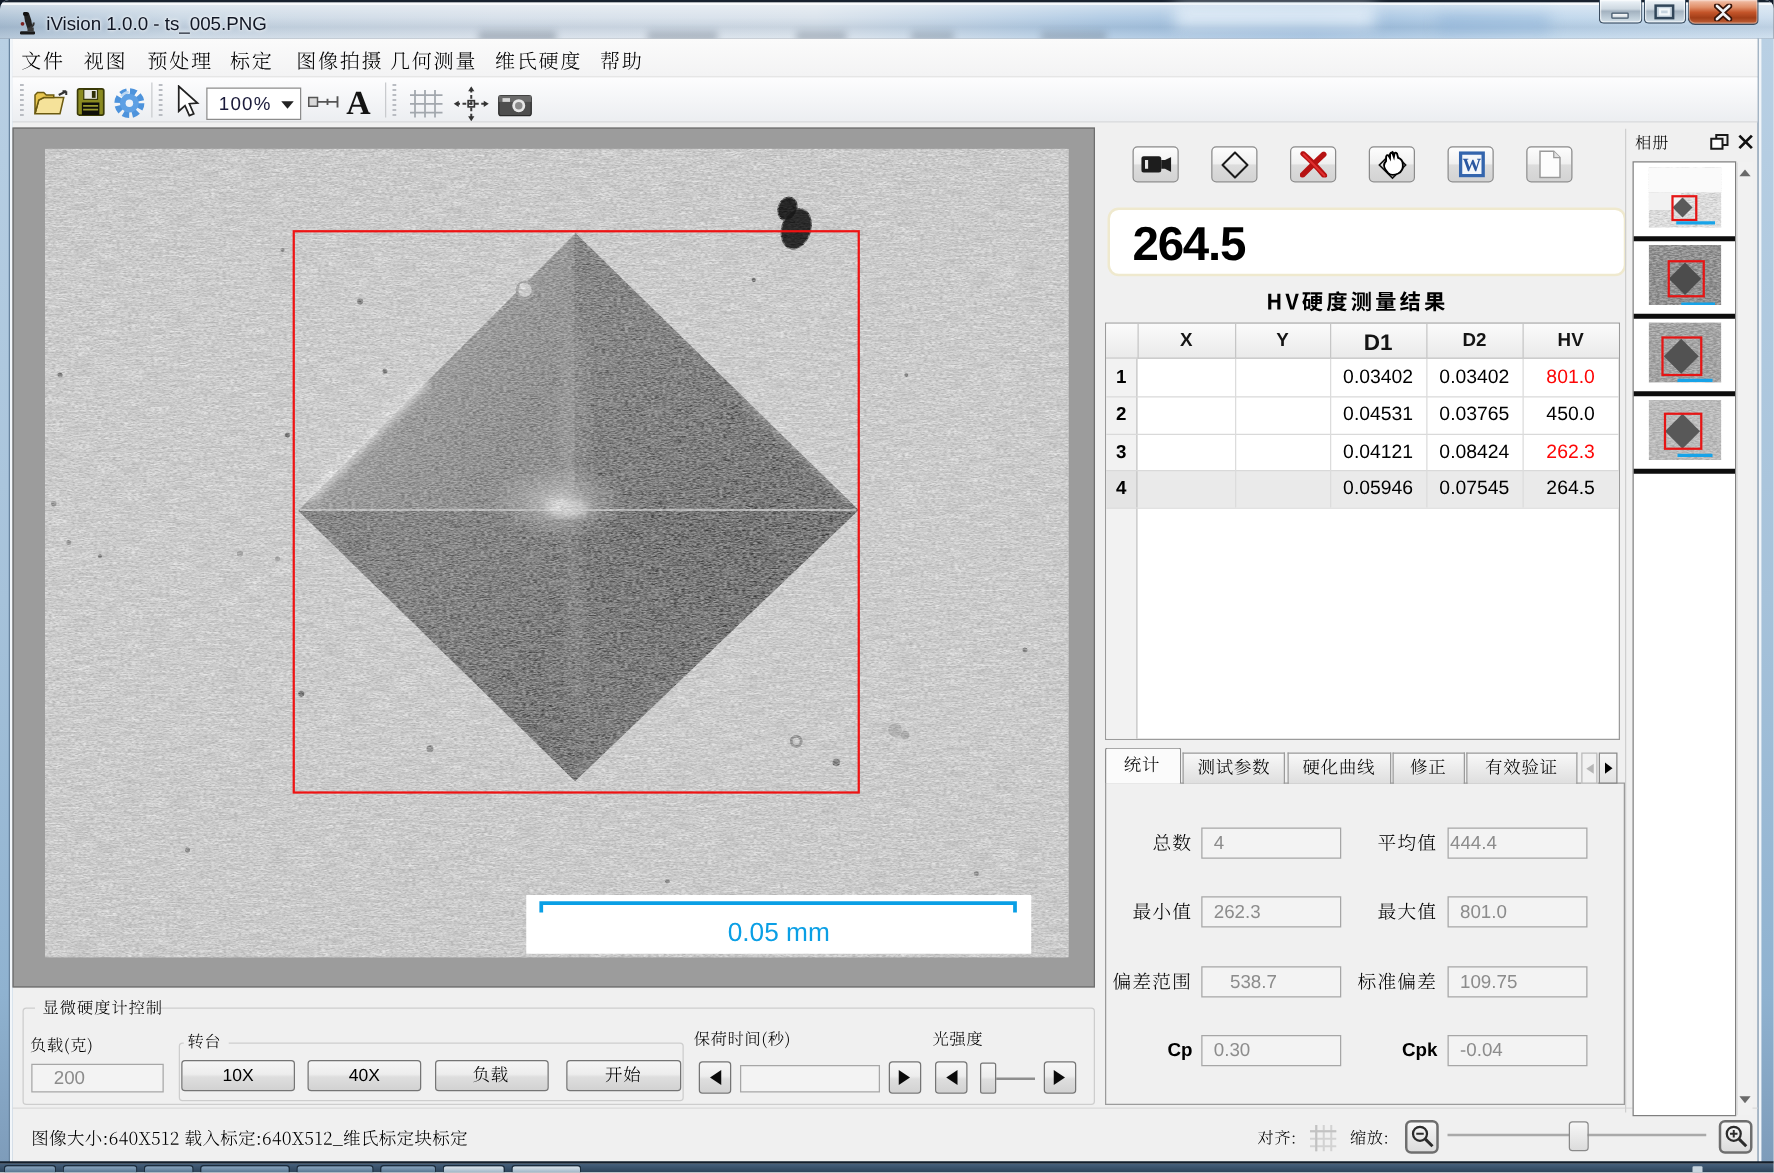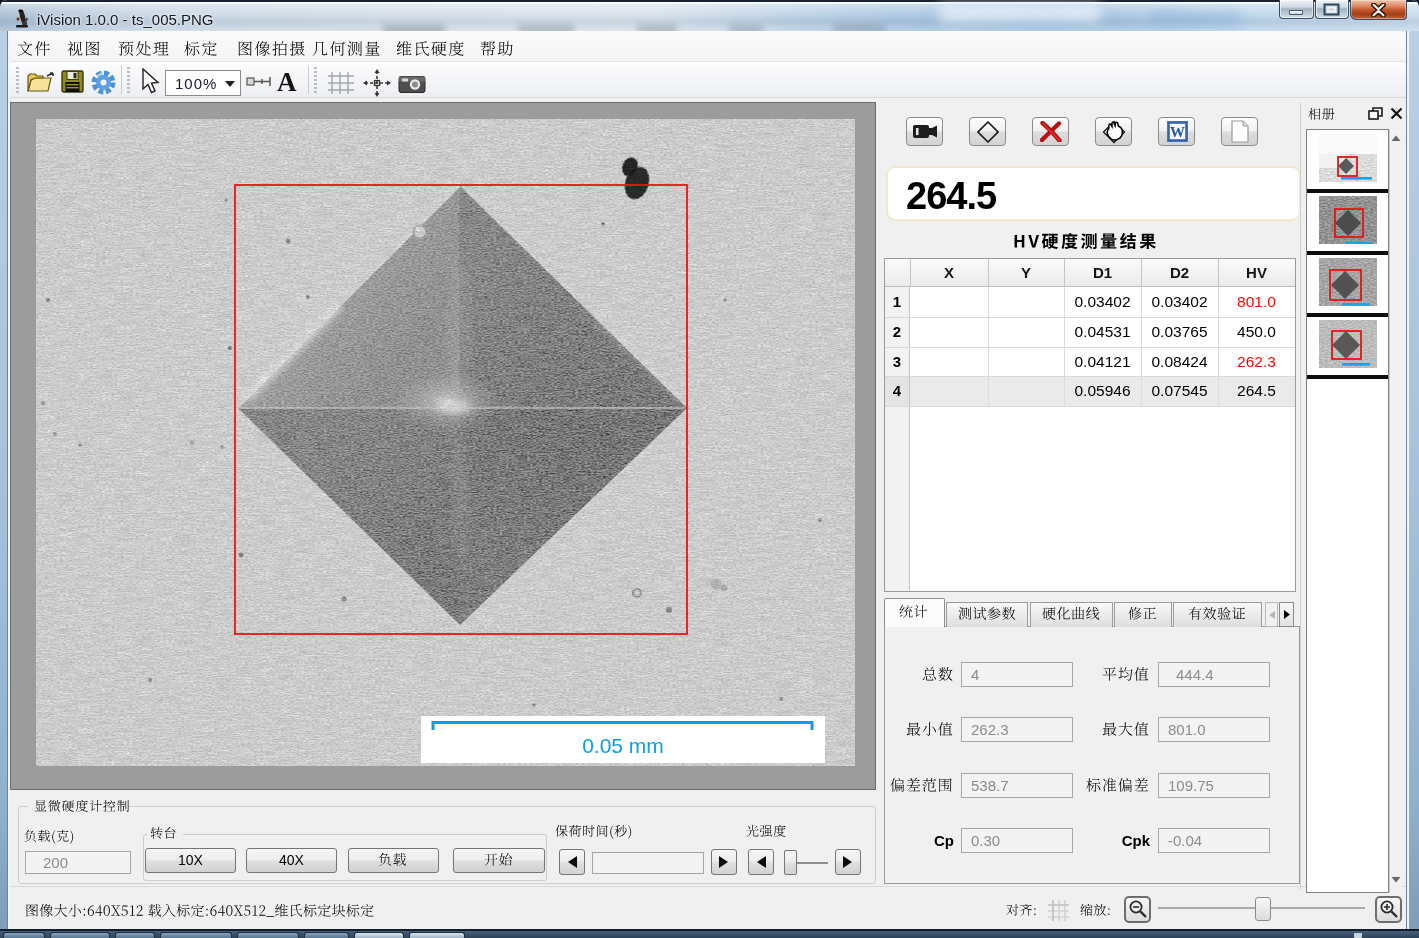--- a/index.html
+++ b/index.html
@@ -352,21 +352,21 @@
 </svg>
 <div class="abs" style="left:886px;top:166px;width:415px;height:55px;background:#fff;border:2px solid #efe9ce;border-radius:9px"></div>
 <div class="abs" style="left:906px;top:175px;font-size:38px;font-weight:bold;letter-spacing:-1px;color:#000">264.5</div>
 <svg style="position:absolute;left:1013.1px;top:231.7px;overflow:visible" width="146" height="21">
     <path transform="translate(0 15.5) scale(0.017000 -0.017000)" fill="#000" d="M91 0L239 0L239 320L519 320L519 0L666 0L666 741L519 741L519 448L239 448L239 741L91 741ZM1128 0L1305 0L1531 741L1381 741L1285 380C1262 298 1246 224 1222 141L1217 141C1194 224 1178 298 1155 380L1058 741L902 741ZM2108 635L2108 248L2296 248C2291 211 2281 175 2263 143C2237 167 2215 196 2199 228L2097 205C2123 151 2155 105 2194 66C2157 40 2108 18 2042 3C2066 -19 2100 -65 2114 -90C2184 -67 2238 -36 2280 -1C2359 -48 2459 -77 2585 -92C2599 -60 2629 -12 2653 12C2530 21 2430 43 2352 81C2384 132 2401 188 2409 248L2616 248L2616 635L2415 635L2415 702L2637 702L2637 809L2093 809L2093 702L2301 702L2301 635ZM2214 400L2301 400L2301 343L2301 337L2214 337ZM2415 337L2415 342L2415 400L2506 400L2506 337ZM2214 546L2301 546L2301 484L2214 484ZM2415 546L2506 546L2506 484L2415 484ZM1712 805L1712 697L1827 697C1802 565 1761 442 1698 358C1714 324 1736 245 1741 213C1754 228 1766 245 1778 262L1778 -42L1879 -42L1879 33L2071 33L2071 494L1887 494C1909 559 1927 628 1941 697L2071 697L2071 805ZM1879 389L1971 389L1971 137L1879 137ZM3212 629L3212 563L3077 563L3077 468L3212 468L3212 311L3626 311L3626 468L3771 468L3771 563L3626 563L3626 629L3509 629L3509 563L3325 563L3325 629ZM3509 468L3509 402L3325 402L3325 468ZM3540 178C3504 145 3459 118 3408 96C3355 119 3311 146 3276 178ZM3084 271L3084 178L3193 178L3151 162C3186 120 3226 83 3273 52C3199 35 3119 23 3035 17C3053 -9 3075 -54 3084 -83C3198 -70 3307 -49 3402 -15C3496 -53 3605 -77 3728 -89C3743 -58 3773 -10 3798 15C3706 21 3621 33 3544 52C3619 98 3680 159 3722 238L3647 276L3626 271ZM3289 830C3298 810 3306 786 3313 763L2937 763L2937 496C2937 343 2931 118 2850 -36C2881 -45 2936 -70 2960 -88C3044 76 3056 328 3056 496L3056 652L3781 652L3781 763L3449 763C3439 794 3425 829 3411 857ZM4281 797L4281 139L4371 139L4371 711L4544 711L4544 145L4638 145L4638 797ZM4822 833L4822 31C4822 16 4817 11 4802 11C4787 11 4740 10 4691 12C4703 -16 4717 -60 4721 -86C4793 -86 4843 -83 4874 -67C4906 -51 4916 -23 4916 31L4916 833ZM4685 758L4685 141L4776 141L4776 758ZM4042 754C4097 723 4172 677 4207 646L4280 743C4242 773 4166 815 4113 841ZM4004 486C4058 457 4132 412 4168 383L4240 479C4200 507 4124 548 4072 573ZM4021 -18L4129 -79C4170 19 4213 135 4247 243L4150 305C4111 188 4059 61 4021 -18ZM4412 656L4412 273C4412 161 4396 54 4239 -17C4254 -32 4282 -70 4290 -90C4381 -49 4433 9 4463 74C4507 25 4559 -41 4583 -82L4659 -34C4633 9 4577 74 4531 121L4467 83C4493 144 4499 210 4499 272L4499 656ZM5414 666L5830 666L5830 632L5414 632ZM5414 758L5830 758L5830 724L5414 724ZM5299 819L5299 571L5951 571L5951 819ZM5172 541L5172 455L6083 455L6083 541ZM5393 267L5567 267L5567 232L5393 232ZM5683 267L5858 267L5858 232L5683 232ZM5393 362L5567 362L5567 327L5393 327ZM5683 362L5858 362L5858 327L5683 327ZM5170 22L5170 -65L6085 -65L6085 22L5683 22L5683 59L5995 59L5995 135L5683 135L5683 168L5976 168L5976 425L5281 425L5281 168L5567 168L5567 135L5260 135L5260 59L5567 59L5567 22ZM6302 73L6321 -50C6428 -27 6568 0 6699 29L6689 141C6549 115 6401 88 6302 73ZM6333 419C6350 426 6375 433 6465 443C6431 398 6402 363 6386 348C6352 312 6330 291 6302 285C6316 252 6336 194 6342 170C6371 185 6416 197 6688 245C6684 271 6681 317 6682 349L6509 323C6580 402 6649 494 6705 586L6599 655C6581 620 6560 584 6539 550L6454 544C6510 619 6564 711 6604 800L6480 851C6443 739 6376 622 6354 592C6332 562 6314 542 6292 536C6307 503 6327 444 6333 419ZM6898 850L6898 727L6687 727L6687 612L6898 612L6898 502L6714 502L6714 388L7208 388L7208 502L7023 502L7023 612L7232 612L7232 727L7023 727L7023 850ZM6738 314L6738 -89L6855 -89L6855 -46L7067 -46L7067 -85L7190 -85L7190 314ZM6855 62L6855 206L7067 206L7067 62ZM7578 803L7578 383L7865 383L7865 323L7480 323L7480 214L7777 214C7692 138 7568 72 7449 37C7476 12 7512 -34 7531 -63C7651 -19 7773 59 7865 151L7865 -90L7992 -90L7992 156C8085 66 8207 -12 8323 -57C8341 -26 8377 20 8404 45C8290 79 8168 142 8080 214L8375 214L8375 323L7992 323L7992 383L8282 383L8282 803ZM7703 547L7865 547L7865 483L7703 483ZM7992 547L8151 547L8151 483L7992 483ZM7703 703L7865 703L7865 640L7703 640ZM7992 703L8151 703L8151 640L7992 640Z"></path>
   </svg>
 <div class="abs" style="left:884px;top:258px;width:412px;height:334px;background:#fff;border:1px solid #9b9b9b"></div>
 <div class="abs" style="left:885px;top:259px;width:410px;height:28px;background:linear-gradient(#fbfbfb,#eaeaea);border-bottom:1px solid #bcbcbc"></div>
 <div class="abs" style="left:910px;top:264px;width:78px;text-align:center;font-size:15px;font-weight:bold;color:#141414">X</div>
 <div class="abs" style="left:988px;top:264px;width:76px;text-align:center;font-size:15px;font-weight:bold;color:#141414">Y</div>
-<div class="abs" style="left:1064px;top:264px;width:77px;text-align:center;font-size:15px;font-weight:bold;color:#141414">D1</div>
+<div class="abs" style="left:1064px;top:264px;width:77px;text-align:center;font-size:18px;font-weight:bold;color:#141414">D1</div>
 <div class="abs" style="left:1141px;top:264px;width:77px;text-align:center;font-size:15px;font-weight:bold;color:#141414">D2</div>
 <div class="abs" style="left:1218px;top:264px;width:77px;text-align:center;font-size:15px;font-weight:bold;color:#141414">HV</div>
 <div class="abs" style="left:910px;top:259px;width:1px;height:28px;background:#c6c6c6"></div>
 <div class="abs" style="left:988px;top:259px;width:1px;height:28px;background:#c6c6c6"></div>
 <div class="abs" style="left:1064px;top:259px;width:1px;height:28px;background:#c6c6c6"></div>
 <div class="abs" style="left:1141px;top:259px;width:1px;height:28px;background:#c6c6c6"></div>
 <div class="abs" style="left:1218px;top:259px;width:1px;height:28px;background:#c6c6c6"></div>
 <div class="abs" style="left:885px;top:287px;width:25px;height:304px;background:#f2f2f2;border-right:1px solid #c3c3c3"></div>
 <div class="abs" style="left:885px;top:376px;width:410px;height:30px;background:#eaeaea"></div>
 <div class="abs" style="left:885px;top:376px;width:25px;height:30px;background:#e4e4e4;border-right:1px solid #c3c3c3"></div>
@@ -423,36 +423,36 @@
 <svg class="abs" style="left:1283px;top:609px" width="8" height="11">
     <path d="M1 1 L1 10 L7 5.5 Z" fill="#000"></path>
   </svg>
 <svg style="position:absolute;left:922.2px;top:665.8px;overflow:visible" width="32" height="19">
     <path transform="translate(0 13.7) scale(0.015000 -0.015000)" fill="#000" d="M260 833L248 826C293 785 352 714 369 662C431 622 471 749 260 833ZM364 243L280 254L280 11C280 -37 297 -50 386 -50L533 -50C733 -50 765 -41 765 -13C765 -1 759 5 737 11L734 123L721 123C711 73 701 29 694 15C689 6 685 3 671 2C653 0 601 0 534 0L390 0C339 0 334 4 334 20L334 220C352 222 362 231 364 243ZM177 219L157 220C155 141 112 68 69 40C53 27 44 8 53 -7C64 -22 96 -15 118 4C152 34 196 107 177 219ZM777 224L764 216C813 164 876 75 889 9C950 -37 994 103 777 224ZM453 285L442 276C492 237 550 165 559 107C616 63 655 201 453 285ZM250 298L250 338L745 338L745 284L753 284C771 284 797 298 798 305L798 603C816 607 831 614 837 621L767 675L736 641L593 641C641 687 691 745 723 789C743 785 757 792 763 803L678 840C649 781 602 699 563 641L256 641L197 670L197 280L206 280C228 280 250 293 250 298ZM745 611L745 368L250 368L250 611ZM1561 772L1480 806C1459 751 1434 692 1414 655L1431 645C1460 674 1496 717 1524 756C1544 754 1557 763 1561 772ZM1163 794L1152 786C1182 755 1217 700 1222 658C1273 618 1320 726 1163 794ZM1347 350C1375 347 1385 356 1389 367L1304 394C1294 370 1276 333 1256 294L1102 294L1111 265L1240 265C1214 217 1185 169 1164 140C1222 128 1297 104 1361 73C1302 16 1222 -27 1116 -58L1122 -75C1245 -48 1333 -5 1399 54C1432 35 1461 13 1480 -9C1529 -24 1541 37 1436 91C1477 139 1506 195 1529 260C1550 260 1561 263 1569 271L1508 328L1473 294L1317 294ZM1474 265C1456 206 1430 154 1394 110C1352 125 1298 140 1228 150C1252 183 1278 225 1301 265ZM1782 812L1687 833C1663 656 1611 478 1547 358L1563 349C1595 391 1625 440 1650 496C1671 380 1701 272 1750 177C1689 84 1602 6 1479 -60L1488 -74C1616 -19 1708 48 1775 131C1824 50 1889 -20 1974 -76C1983 -51 2004 -40 2028 -38L2031 -28C1935 22 1862 91 1806 173C1880 283 1916 417 1934 580L2006 580C2020 580 2028 585 2031 596C2001 625 1952 664 1952 664L1907 610L1696 610C1716 667 1733 728 1746 790C1768 790 1779 799 1782 812ZM1685 580L1872 580C1859 442 1831 323 1776 221C1724 313 1689 418 1666 531ZM1535 680L1494 630L1372 630L1372 799C1397 803 1406 812 1408 826L1320 835L1320 629L1110 630L1118 600L1292 600C1247 519 1179 445 1096 389L1107 372C1192 416 1266 473 1320 541L1320 391L1331 391C1350 391 1372 404 1372 412L1372 562C1422 524 1480 466 1501 421C1561 388 1588 509 1372 583L1372 600L1583 600C1597 600 1607 605 1609 616C1581 644 1535 680 1535 680Z"></path>
   </svg>
 <svg style="position:absolute;left:1102.3px;top:665.8px;overflow:visible" width="48" height="19">
     <path transform="translate(0 13.7) scale(0.015000 -0.015000)" fill="#000" d="M202 668L188 661C233 592 289 483 295 401C358 343 410 501 202 668ZM755 669C717 568 665 459 622 391L636 381C696 440 758 530 806 617C828 615 839 623 843 633ZM99 762L107 732L473 732L473 325L44 325L53 296L473 296L473 -77L482 -77C509 -77 527 -62 527 -57L527 296L929 296C943 296 953 301 955 311C922 343 868 383 868 383L821 325L527 325L527 732L885 732C898 732 908 737 910 748C878 778 824 820 824 820L775 762ZM1558 534L1547 524C1610 482 1699 408 1731 354C1798 322 1819 454 1558 534ZM1460 180L1505 106C1513 111 1520 120 1522 132C1663 205 1769 266 1845 309L1840 323C1681 260 1524 199 1460 180ZM1651 809L1561 835C1526 689 1458 534 1382 444L1397 434C1452 483 1501 551 1542 624L1935 624C1921 311 1891 57 1844 15C1830 2 1821 -1 1798 -1C1774 -1 1689 8 1639 14L1637 -6C1680 -13 1731 -24 1748 -34C1763 -44 1768 -59 1767 -76C1816 -77 1855 -61 1886 -27C1940 33 1975 290 1987 619C2009 620 2022 625 2029 634L1959 693L1925 654L1558 654C1580 698 1600 744 1615 789C1635 788 1647 797 1651 809ZM1360 611L1319 559L1294 559L1294 782C1319 785 1328 794 1331 808L1241 818L1241 559L1103 559L1111 529L1241 529L1241 176C1181 159 1132 146 1102 139L1144 64C1153 68 1160 77 1163 89C1299 146 1401 194 1472 230L1469 244L1294 191L1294 529L1409 529C1423 529 1432 534 1435 545C1406 573 1360 611 1360 611ZM2372 556L2336 570C2372 638 2404 711 2431 786C2454 785 2465 794 2470 805L2376 835C2324 644 2234 452 2147 331L2162 321C2205 366 2247 420 2285 481L2285 -73L2296 -73C2318 -73 2340 -59 2341 -53L2341 538C2358 541 2368 548 2372 556ZM2985 765L2940 710L2755 710L2762 801C2781 804 2792 815 2794 828L2707 835L2704 710L2432 710L2440 680L2702 680L2698 571L2579 571L2514 601L2514 -6L2387 -6L2395 -35L3066 -35C3080 -35 3088 -30 3091 -19C3062 9 3015 47 3015 47L2972 -6L2956 -6L2956 533C2980 536 2994 540 3001 550L2922 612L2890 571L2744 571L2752 680L3040 680C3054 680 3064 685 3065 696C3035 726 2985 765 2985 765ZM2567 -6L2567 124L2902 124L2902 -6ZM2567 154L2567 265L2902 265L2902 154ZM2567 295L2567 404L2902 404L2902 295ZM2567 433L2567 542L2902 542L2902 433Z"></path>
   </svg>
 <div class="field" style="left:961px;top:662px;width:112px;height:25px;line-height:23px;padding-left:9px">4</div>
-<div class="field" style="left:1158px;top:662px;width:112px;height:25px;line-height:23px;padding-left:17px">444.4</div>
+<div class="field" style="left:1158px;top:662px;width:112px;height:25px;line-height:23px;padding-left:1px">444.4</div>
 <svg style="position:absolute;left:906.3px;top:720.8px;overflow:visible" width="48" height="19">
     <path transform="translate(0 13.7) scale(0.015000 -0.015000)" fill="#000" d="M668 92C617 35 551 -13 473 -50L482 -66C570 -33 640 10 697 62C752 7 823 -34 910 -64C918 -37 937 -21 961 -18L962 -8C871 14 794 49 732 97C786 157 825 227 853 303C876 304 887 306 894 315L829 374L791 338L494 338L503 308L561 308C585 221 620 150 668 92ZM697 126C646 175 608 235 583 308L792 308C772 242 740 181 697 126ZM873 506L828 451L45 451L54 421L166 421L166 55C115 48 73 43 44 40L72 -34C80 -32 91 -24 95 -12C218 15 323 39 412 60L412 -76L419 -76C447 -76 464 -62 464 -58L464 73L567 98L564 116L464 100L464 421L928 421C942 421 952 426 954 437C923 467 873 506 873 506ZM219 62L219 175L412 175L412 92ZM219 421L412 421L412 329L219 329ZM219 205L219 300L412 300L412 205ZM739 752L739 671L270 671L270 752ZM270 499L270 527L739 527L739 488L746 488C764 488 791 501 792 507L792 742C812 746 829 753 836 761L762 819L729 782L275 782L216 810L216 481L224 481C247 481 270 493 270 499ZM270 556L270 641L739 641L739 556ZM1728 571L1714 564C1811 467 1929 306 1945 182C2023 116 2067 343 1728 571ZM1318 576C1284 447 1205 276 1098 167L1109 155C1238 253 1328 410 1374 528C1399 526 1408 531 1413 543ZM1534 823L1534 28C1534 10 1527 3 1504 3C1478 3 1342 14 1342 14L1342 -3C1399 -10 1431 -18 1451 -29C1467 -39 1475 -55 1479 -75C1580 -64 1592 -28 1592 23L1592 785C1617 788 1626 797 1629 811ZM2372 556L2336 570C2372 638 2404 711 2431 786C2454 785 2465 794 2470 805L2376 835C2324 644 2234 452 2147 331L2162 321C2205 366 2247 420 2285 481L2285 -73L2296 -73C2318 -73 2340 -59 2341 -53L2341 538C2358 541 2368 548 2372 556ZM2985 765L2940 710L2755 710L2762 801C2781 804 2792 815 2794 828L2707 835L2704 710L2432 710L2440 680L2702 680L2698 571L2579 571L2514 601L2514 -6L2387 -6L2395 -35L3066 -35C3080 -35 3088 -30 3091 -19C3062 9 3015 47 3015 47L2972 -6L2956 -6L2956 533C2980 536 2994 540 3001 550L2922 612L2890 571L2744 571L2752 680L3040 680C3054 680 3064 685 3065 696C3035 726 2985 765 2985 765ZM2567 -6L2567 124L2902 124L2902 -6ZM2567 154L2567 265L2902 265L2902 154ZM2567 295L2567 404L2902 404L2902 295ZM2567 433L2567 542L2902 542L2902 433Z"></path>
   </svg>
 <svg style="position:absolute;left:1102.3px;top:720.8px;overflow:visible" width="48" height="19">
     <path transform="translate(0 13.7) scale(0.015000 -0.015000)" fill="#000" d="M668 92C617 35 551 -13 473 -50L482 -66C570 -33 640 10 697 62C752 7 823 -34 910 -64C918 -37 937 -21 961 -18L962 -8C871 14 794 49 732 97C786 157 825 227 853 303C876 304 887 306 894 315L829 374L791 338L494 338L503 308L561 308C585 221 620 150 668 92ZM697 126C646 175 608 235 583 308L792 308C772 242 740 181 697 126ZM873 506L828 451L45 451L54 421L166 421L166 55C115 48 73 43 44 40L72 -34C80 -32 91 -24 95 -12C218 15 323 39 412 60L412 -76L419 -76C447 -76 464 -62 464 -58L464 73L567 98L564 116L464 100L464 421L928 421C942 421 952 426 954 437C923 467 873 506 873 506ZM219 62L219 175L412 175L412 92ZM219 421L412 421L412 329L219 329ZM219 205L219 300L412 300L412 205ZM739 752L739 671L270 671L270 752ZM270 499L270 527L739 527L739 488L746 488C764 488 791 501 792 507L792 742C812 746 829 753 836 761L762 819L729 782L275 782L216 810L216 481L224 481C247 481 270 493 270 499ZM270 556L270 641L739 641L739 556ZM1522 834C1522 733 1522 636 1514 543L1112 543L1121 513L1511 513C1485 291 1397 96 1101 -58L1114 -76C1449 77 1541 283 1569 513C1599 313 1682 78 1968 -77C1977 -45 1998 -36 2029 -34L2031 -23C1729 117 1625 323 1589 513L1990 513C2004 513 2015 518 2017 529C1982 561 1924 605 1924 605L1874 543L1572 543C1580 625 1581 710 1583 796C1607 799 1615 810 1618 824ZM2372 556L2336 570C2372 638 2404 711 2431 786C2454 785 2465 794 2470 805L2376 835C2324 644 2234 452 2147 331L2162 321C2205 366 2247 420 2285 481L2285 -73L2296 -73C2318 -73 2340 -59 2341 -53L2341 538C2358 541 2368 548 2372 556ZM2985 765L2940 710L2755 710L2762 801C2781 804 2792 815 2794 828L2707 835L2704 710L2432 710L2440 680L2702 680L2698 571L2579 571L2514 601L2514 -6L2387 -6L2395 -35L3066 -35C3080 -35 3088 -30 3091 -19C3062 9 3015 47 3015 47L2972 -6L2956 -6L2956 533C2980 536 2994 540 3001 550L2922 612L2890 571L2744 571L2752 680L3040 680C3054 680 3064 685 3065 696C3035 726 2985 765 2985 765ZM2567 -6L2567 124L2902 124L2902 -6ZM2567 154L2567 265L2902 265L2902 154ZM2567 295L2567 404L2902 404L2902 295ZM2567 433L2567 542L2902 542L2902 433Z"></path>
   </svg>
 <div class="field" style="left:961px;top:717px;width:112px;height:25px;line-height:23px;padding-left:9px">262.3</div>
 <div class="field" style="left:1158px;top:717px;width:112px;height:25px;line-height:23px;padding-left:9px">801.0</div>
 <svg style="position:absolute;left:890.4px;top:776.8px;overflow:visible" width="64" height="19">
     <path transform="translate(0 13.7) scale(0.015000 -0.015000)" fill="#000" d="M567 846L556 838C587 808 622 753 629 711C682 670 731 783 567 846ZM247 562L210 576C242 643 270 715 293 788C316 787 327 797 331 808L239 835C194 646 115 453 37 329L53 320C92 366 129 421 163 483L163 -75L173 -75C194 -75 215 -60 216 -55L216 544C234 547 243 553 247 562ZM488 214L488 358L584 358L584 214ZM630 -6L630 184L716 184L716 9L722 9C747 9 762 21 762 25L762 184L855 184L855 -2C855 -15 851 -21 836 -21C821 -21 755 -15 755 -15L755 -32C786 -35 804 -39 815 -46C824 -50 827 -59 829 -69C896 -64 906 -44 906 -6L906 351C923 354 938 361 944 368L873 421L846 387L500 387L438 415L438 -71L446 -71C470 -71 488 -57 488 -52L488 184L584 184L584 -24L590 -24C615 -24 630 -10 630 -6ZM405 521L405 660L836 660L836 521ZM353 700L353 418C353 250 344 75 251 -62L267 -73C396 62 405 261 405 419L405 491L836 491L836 463L843 463C861 463 887 476 888 482L888 656C903 657 917 664 922 671L857 720L828 690L416 690L353 720ZM855 214L762 214L762 358L855 358ZM716 214L630 214L630 358L716 358ZM1352 840L1342 833C1380 800 1424 741 1433 695C1496 653 1542 783 1352 840ZM1931 435L1887 382L1493 382C1511 422 1526 464 1538 507L1902 507C1915 507 1924 512 1927 523C1897 551 1849 587 1849 587L1807 537L1546 537C1556 572 1563 608 1569 645L1569 651L1962 651C1976 651 1986 656 1989 667C1958 696 1907 733 1907 733L1863 681L1664 681C1705 716 1748 759 1775 794C1796 792 1810 799 1815 810L1721 843C1700 794 1666 728 1636 681L1158 681L1167 651L1505 651C1499 612 1492 574 1482 537L1202 537L1210 507L1474 507C1462 464 1447 422 1430 382L1116 382L1125 352L1416 352C1350 213 1250 93 1111 1L1123 -14C1239 51 1330 130 1399 222L1405 200L1599 200L1599 -3L1254 -3L1263 -33L1982 -33C1996 -33 2006 -28 2008 -17C1977 13 1928 52 1928 52L1883 -3L1653 -3L1653 200L1879 200C1892 200 1902 205 1904 216C1874 244 1827 281 1827 281L1785 230L1405 230C1433 268 1458 309 1479 352L1985 352C1999 352 2009 357 2011 368C1980 397 1931 435 1931 435ZM2239 154C2228 154 2192 154 2192 154L2192 131C2212 130 2226 127 2239 119C2261 107 2267 54 2256 -34C2258 -59 2267 -75 2283 -75C2311 -75 2328 -54 2329 -19C2332 44 2309 82 2309 116C2309 137 2318 163 2330 188C2346 225 2454 417 2501 509L2485 515C2285 200 2285 200 2265 171C2254 154 2251 154 2239 154ZM2254 591L2244 581C2288 557 2342 508 2358 468C2421 435 2446 563 2254 591ZM2169 440L2160 430C2205 407 2256 360 2271 318C2333 286 2360 413 2169 440ZM2172 716L2179 688L2439 688L2439 579L2448 579C2469 579 2493 587 2493 595L2493 688L2739 688L2739 581L2749 581C2776 582 2793 594 2793 599L2793 688L3040 688C3054 688 3064 693 3066 703C3036 731 2985 772 2985 772L2940 716L2793 716L2793 799C2818 802 2826 812 2828 826L2739 835L2739 716L2493 716L2493 799C2518 802 2527 812 2528 826L2439 835L2439 716ZM2560 528L2560 23C2560 -33 2584 -48 2677 -48L2828 -49C3035 -49 3073 -41 3073 -12C3073 0 3066 6 3042 13L3040 137L3027 137C3015 80 3005 32 2997 17C2992 8 2987 5 2972 3C2952 1 2899 1 2829 1L2681 1C2623 1 2615 9 2615 33L2615 498L2887 498L2887 268C2887 254 2882 248 2865 248C2841 248 2741 256 2741 256L2741 240C2784 236 2811 227 2825 218C2839 209 2844 194 2847 177C2931 186 2941 217 2941 262L2941 488C2961 491 2978 499 2984 506L2907 565L2878 528L2627 528L2560 558ZM4018 751L4018 20L3339 20L3339 751ZM3339 -53L3339 -10L4018 -10L4018 -66L4025 -66C4045 -66 4070 -50 4071 -44L4071 740C4091 744 4109 751 4116 759L4041 818L4008 780L3345 780L3286 811L3286 -75L3296 -75C3321 -75 3339 -61 3339 -53ZM3864 676L3824 628L3681 628L3681 689C3706 692 3715 702 3718 716L3629 726L3629 628L3395 628L3403 598L3629 598L3629 488L3434 488L3442 458L3629 458L3629 346L3387 346L3396 316L3629 316L3629 63L3639 63C3660 63 3681 75 3681 84L3681 316L3865 316C3862 233 3855 190 3843 179C3838 174 3832 172 3818 173C3802 173 3757 176 3730 178L3730 161C3753 157 3779 152 3789 144C3800 136 3802 122 3802 109C3830 110 3856 115 3875 130C3902 152 3912 203 3915 312C3934 315 3946 319 3952 326L3886 379L3856 346L3681 346L3681 458L3896 458C3910 458 3919 463 3922 474C3893 501 3848 537 3848 537L3808 488L3681 488L3681 598L3910 598C3924 598 3933 603 3936 614C3908 641 3864 676 3864 676Z"></path>
   </svg>
 <svg style="position:absolute;left:1086.4px;top:776.8px;overflow:visible" width="64" height="19">
     <path transform="translate(0 13.7) scale(0.015000 -0.015000)" fill="#000" d="M547 351L456 382C434 274 382 120 307 20L319 8C413 99 476 238 509 337C534 335 542 341 547 351ZM758 373L744 366C809 277 895 136 909 32C976 -26 1017 154 758 373ZM826 792L784 741L417 741L425 711L876 711C889 711 899 716 901 727C872 756 826 792 826 792ZM878 560L836 507L359 507L367 477L617 477L617 17C617 3 612 -2 595 -2C575 -2 478 6 478 6L478 -10C520 -15 546 -22 560 -32C572 -41 578 -57 580 -72C659 -63 671 -30 671 15L671 477L930 477C944 477 953 482 956 493C926 522 878 560 878 560ZM326 661L284 607L243 607L243 797C268 801 276 811 278 826L190 835L190 607L45 607L53 577L173 577C147 423 100 268 25 147L40 134C106 216 155 310 190 412L190 -73L202 -73C221 -73 243 -61 243 -51L243 454C276 412 312 353 321 307C379 261 428 384 243 476L243 577L378 577C392 577 401 582 404 593C373 622 326 661 326 661ZM1671 845L1659 837C1695 797 1731 730 1733 676C1788 625 1846 756 1671 845ZM1140 793L1129 784C1175 747 1233 680 1247 626C1312 585 1352 721 1140 793ZM1167 216C1156 216 1125 216 1125 216L1125 193C1145 191 1159 189 1172 180C1193 166 1200 94 1188 -5C1188 -34 1196 -54 1212 -54C1243 -54 1257 -29 1259 10C1263 89 1238 135 1238 177C1237 203 1244 234 1253 268C1267 319 1356 583 1402 725L1383 728C1205 274 1205 274 1190 238C1181 217 1178 216 1167 216ZM1926 699L1882 645L1529 645L1524 647C1544 698 1561 747 1574 789C1601 788 1609 795 1614 806L1518 834C1488 689 1419 481 1320 340L1334 331C1385 387 1429 455 1466 524L1466 -77L1474 -77C1500 -77 1517 -62 1517 -58L1517 -4L1998 -4C2012 -4 2023 1 2025 12C1994 42 1945 81 1945 81L1901 26L1754 26L1754 210L1954 210C1968 210 1977 215 1980 226C1949 255 1900 294 1900 294L1858 240L1754 240L1754 410L1954 410C1968 410 1977 415 1980 426C1949 455 1900 494 1900 494L1858 440L1754 440L1754 615L1981 615C1994 615 2003 620 2006 631C1976 660 1926 699 1926 699ZM1517 26L1517 210L1701 210L1701 26ZM1517 240L1517 410L1701 410L1701 240ZM1517 440L1517 615L1701 615L1701 440ZM2687 846L2676 838C2707 808 2742 753 2749 711C2802 670 2851 783 2687 846ZM2367 562L2330 576C2362 643 2390 715 2413 788C2436 787 2447 797 2451 808L2359 835C2314 646 2235 453 2157 329L2173 320C2212 366 2249 421 2283 483L2283 -75L2293 -75C2314 -75 2335 -60 2336 -55L2336 544C2354 547 2363 553 2367 562ZM2608 214L2608 358L2704 358L2704 214ZM2750 -6L2750 184L2836 184L2836 9L2842 9C2867 9 2882 21 2882 25L2882 184L2975 184L2975 -2C2975 -15 2971 -21 2956 -21C2941 -21 2875 -15 2875 -15L2875 -32C2906 -35 2924 -39 2935 -46C2944 -50 2947 -59 2949 -69C3016 -64 3026 -44 3026 -6L3026 351C3043 354 3058 361 3064 368L2993 421L2966 387L2620 387L2558 415L2558 -71L2566 -71C2590 -71 2608 -57 2608 -52L2608 184L2704 184L2704 -24L2710 -24C2735 -24 2750 -10 2750 -6ZM2525 521L2525 660L2956 660L2956 521ZM2473 700L2473 418C2473 250 2464 75 2371 -62L2387 -73C2516 62 2525 261 2525 419L2525 491L2956 491L2956 463L2963 463C2981 463 3007 476 3008 482L3008 656C3023 657 3037 664 3042 671L2977 720L2948 690L2536 690L2473 720ZM2975 214L2882 214L2882 358L2975 358ZM2836 214L2750 214L2750 358L2836 358ZM3472 840L3462 833C3500 800 3544 741 3553 695C3616 653 3662 783 3472 840ZM4051 435L4007 382L3613 382C3631 422 3646 464 3658 507L4022 507C4035 507 4044 512 4047 523C4017 551 3969 587 3969 587L3927 537L3666 537C3676 572 3683 608 3689 645L3689 651L4082 651C4096 651 4106 656 4109 667C4078 696 4027 733 4027 733L3983 681L3784 681C3825 716 3868 759 3895 794C3916 792 3930 799 3935 810L3841 843C3820 794 3786 728 3756 681L3278 681L3287 651L3625 651C3619 612 3612 574 3602 537L3322 537L3330 507L3594 507C3582 464 3567 422 3550 382L3236 382L3245 352L3536 352C3470 213 3370 93 3231 1L3243 -14C3359 51 3450 130 3519 222L3525 200L3719 200L3719 -3L3374 -3L3383 -33L4102 -33C4116 -33 4126 -28 4128 -17C4097 13 4048 52 4048 52L4003 -3L3773 -3L3773 200L3999 200C4012 200 4022 205 4024 216C3994 244 3947 281 3947 281L3905 230L3525 230C3553 268 3578 309 3599 352L4105 352C4119 352 4129 357 4131 368C4100 397 4051 435 4051 435Z"></path>
   </svg>
-<div class="field" style="left:961px;top:773px;width:112px;height:25px;line-height:23px;padding-left:9px">538.7</div>
+<div class="field" style="left:961px;top:773px;width:112px;height:25px;line-height:23px;padding-left:22px">538.7</div>
 <div class="field" style="left:1158px;top:773px;width:112px;height:25px;line-height:23px;padding-left:9px">109.75</div>
 <div class="field" style="left:961px;top:828px;width:112px;height:25px;line-height:23px;padding-left:9px">0.30</div>
 <div class="field" style="left:1158px;top:828px;width:112px;height:25px;line-height:23px;padding-left:9px">-0.04</div>
 <div class="abs" style="left:954px;top:832px;width:0;font-size:15px;font-weight:bold;color:#000">
     <span style="position:absolute;right:0">Cp</span>
   </div>
 <div class="abs" style="left:1150px;top:832px;width:0;font-size:15px;font-weight:bold;color:#000">
     <span style="position:absolute;right:0">Cpk</span>
   </div>
 <div class="abs" style="left:1300px;top:103px;width:1px;height:787px;background:#cfcfcf"></div>

